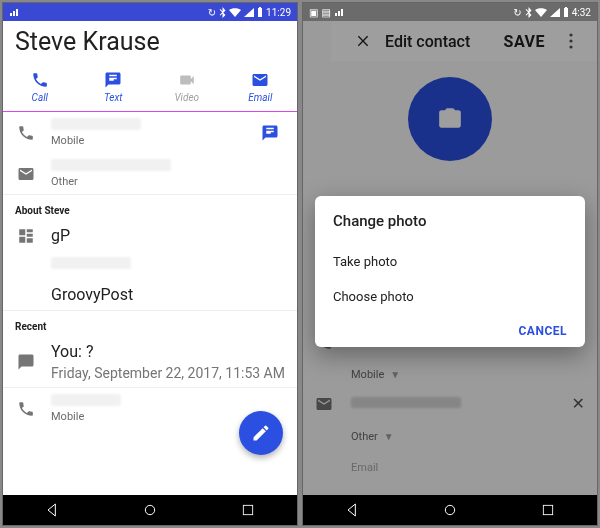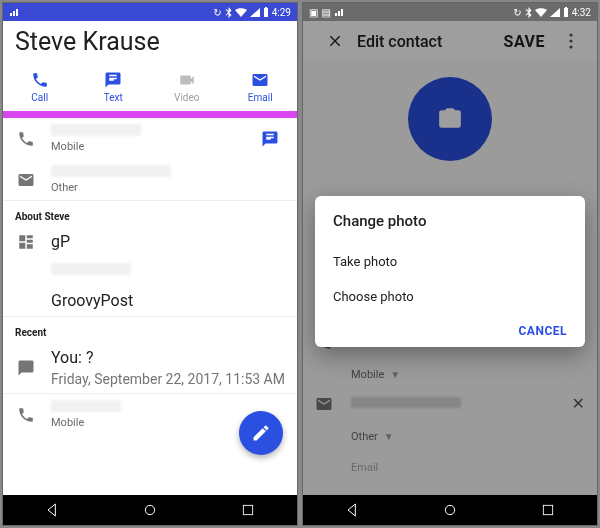--- a/index.html
+++ b/index.html
@@ -4,21 +4,21 @@
 <style>
   * { box-sizing: border-box; margin: 0; padding: 0; font-family: Roboto, Arial, sans-serif; }
   body { background: #888; width: 600px; height: 528px; display: flex; gap: 4px; padding: 2px; }
   .phone { flex: 1; background: #fff; display: flex; flex-direction: column; position: relative; overflow: hidden; border: 1px solid #666; }
   .status-bar { background: #3949d3; height: 18px; display: flex; align-items: center; justify-content: space-between; padding: 0 6px; color: #fff; font-size: 10px; }
   .status-bar.gray { background: #6b6b6b; }
   .status-left, .status-right { display: flex; align-items: center; gap: 3px; }
   .status-right span { font-size: 10px; }
   .content { flex: 1; overflow: hidden; background: #fff; position: relative; }
   .contact-name { font-size: 25px; font-weight: 400; padding: 6px 12px 8px; color: #212121; }
-  .action-row { display: flex; border-bottom: 7px solid #d946ef; }
+  .action-row { display: flex; border-bottom: 1px solid #d946ef; font-style: italic; }
   .action { flex: 1; text-align: center; padding: 6px 0 8px; font-size: 10px; }
   .action .ic { height: 20px; display: flex; align-items: center; justify-content: center; margin-bottom: 2px; }
   .action.blue { color: #2b4fe0; }
   .action.gray { color: #9e9e9e; }
   .row { display: flex; align-items: center; padding: 6px 12px; gap: 14px; }
   .row .ic-slot { width: 22px; display: flex; justify-content: center; color: #757575; }
   .row .body { flex: 1; }
   .row .blur { background: #f1f1f1; height: 12px; border-radius: 2px; margin-bottom: 4px; filter: blur(1px); }
   .row .sub { font-size: 11px; color: #6b6b6b; }
   .row .trail { width: 24px; color: #2b4fe0; }
@@ -26,21 +26,21 @@
   .divider { border-top: 1px solid #eee; }
   .recent-body { flex: 1; }
   .recent-line { font-size: 16px; color: #212121; }
   .recent-time { font-size: 14px; color: #757575; margin-top: 4px; }
   .fab { position: absolute; right: 14px; bottom: 40px; width: 44px; height: 44px; border-radius: 50%; background: #2b4fe0; display: flex; align-items: center; justify-content: center; color: #fff; box-shadow: 0 3px 6px rgba(0,0,0,.3); }
   .navbar { background: #000; height: 30px; display: flex; align-items: center; justify-content: space-around; color: #fff; }
   .navbar .btn { width: 18px; height: 18px; display: flex; align-items: center; justify-content: center; }
 
   
   .dim { position: absolute; inset: 0; background: rgba(0,0,0,.38); }
-  .edit-header { background: #fff; height: 40px; display: flex; align-items: center; padding: 0 24px; gap: 14px; }
+  .edit-header { background: #fff; height: 40px; display: flex; align-items: center; padding: 0 24px; gap: 14px; margin-left: 28px; }
   .edit-header .title { flex: 1; font-size: 16px; font-weight: 500; color: #212121; }
   .edit-header .save { font-size: 16px; font-weight: 700; color: #212121; letter-spacing: .5px; }
   .photo-circle { width: 84px; height: 84px; border-radius: 50%; background: #2b4fe0; margin: 16px auto; display: flex; align-items: center; justify-content: center; color: #fff; }
   .dialog { position: absolute; left: 12px; right: 12px; top: 175px; background: #fff; border-radius: 6px; box-shadow: 0 8px 24px rgba(0,0,0,.35); padding: 16px 18px 8px; z-index: 10; }
   .dialog-title { font-size: 15px; font-weight: 500; color: #212121; margin-bottom: 14px; }
   .dialog-item { font-size: 13px; color: #212121; padding: 10px 0; }
   .dialog-actions { text-align: right; padding-top: 6px; }
   .dialog-cancel { color: #2b4fe0; font-size: 12px; font-weight: 700; letter-spacing: .5px; }
   .field-row { display: flex; align-items: center; padding: 6px 12px; gap: 14px; }
   .field-row .body { flex: 1; }
@@ -77,21 +77,21 @@
       <span>
         <svg width="10" height="9" viewBox="0 0 10 9">
             <path d="M0 9L10 9 10 0z" fill="#fff"></path>
           </svg>
       </span>
       <span>
         <svg width="6" height="10" viewBox="0 0 6 10">
             <path d="M1 1h4v9H1z M2 0h2v1H2z" fill="#fff"></path>
           </svg>
       </span>
-      <span>4:29</span>
+      <span>11:29</span>
     </div>
   </div>
 
   <div class="content">
     <div class="contact-name">Steve Krause</div>
 
     <div class="action-row">
       <div class="action blue">
         <div class="ic">
           <svg width="18" height="18" viewBox="0 0 24 24">

